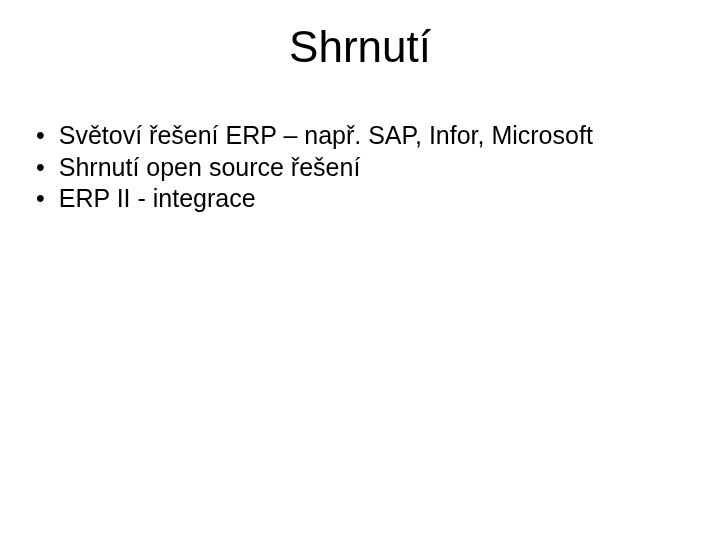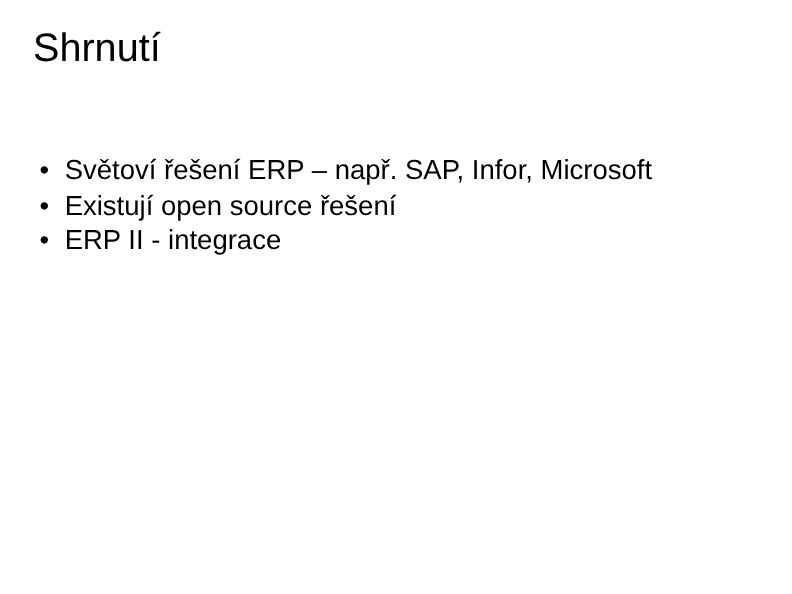--- a/index.html
+++ b/index.html
@@ -14,24 +14,24 @@
       font-family: Arial, Helvetica, sans-serif;
       color: #000000;
       overflow: hidden;
     }
     .slide {
       width: 100%;
       height: 100%;
       padding: 22px 30px 30px 30px;
     }
     .title {
-      font-size: 36px;
+      font-size: 44px;
       font-weight: normal;
-      text-align: left;
-      margin-bottom: 76px;
+      text-align: center;
+      margin-bottom: 48px;
     }
     .bullets {
       list-style: none;
       padding-left: 6px;
     }
     .bullets li {
       font-size: 25px;
       line-height: 1.22;
       margin-bottom: 1px;
       display: flex;
@@ -50,19 +50,19 @@
 </head>
 <body>
 
 <div class="slide">
   <h1 class="title">Shrnutí</h1>
   <ul class="bullets">
     <li>
         <span class="bullet-text">Světoví řešení ERP – např. SAP, Infor, Microsoft</span>
       </li>
     <li>
-        <span class="bullet-text">Existují open source řešení</span>
+        <span class="bullet-text">Shrnutí open source řešení</span>
       </li>
     <li>
         <span class="bullet-text">ERP II - integrace</span>
       </li>
   </ul>
 </div>
 
 </body></html>

